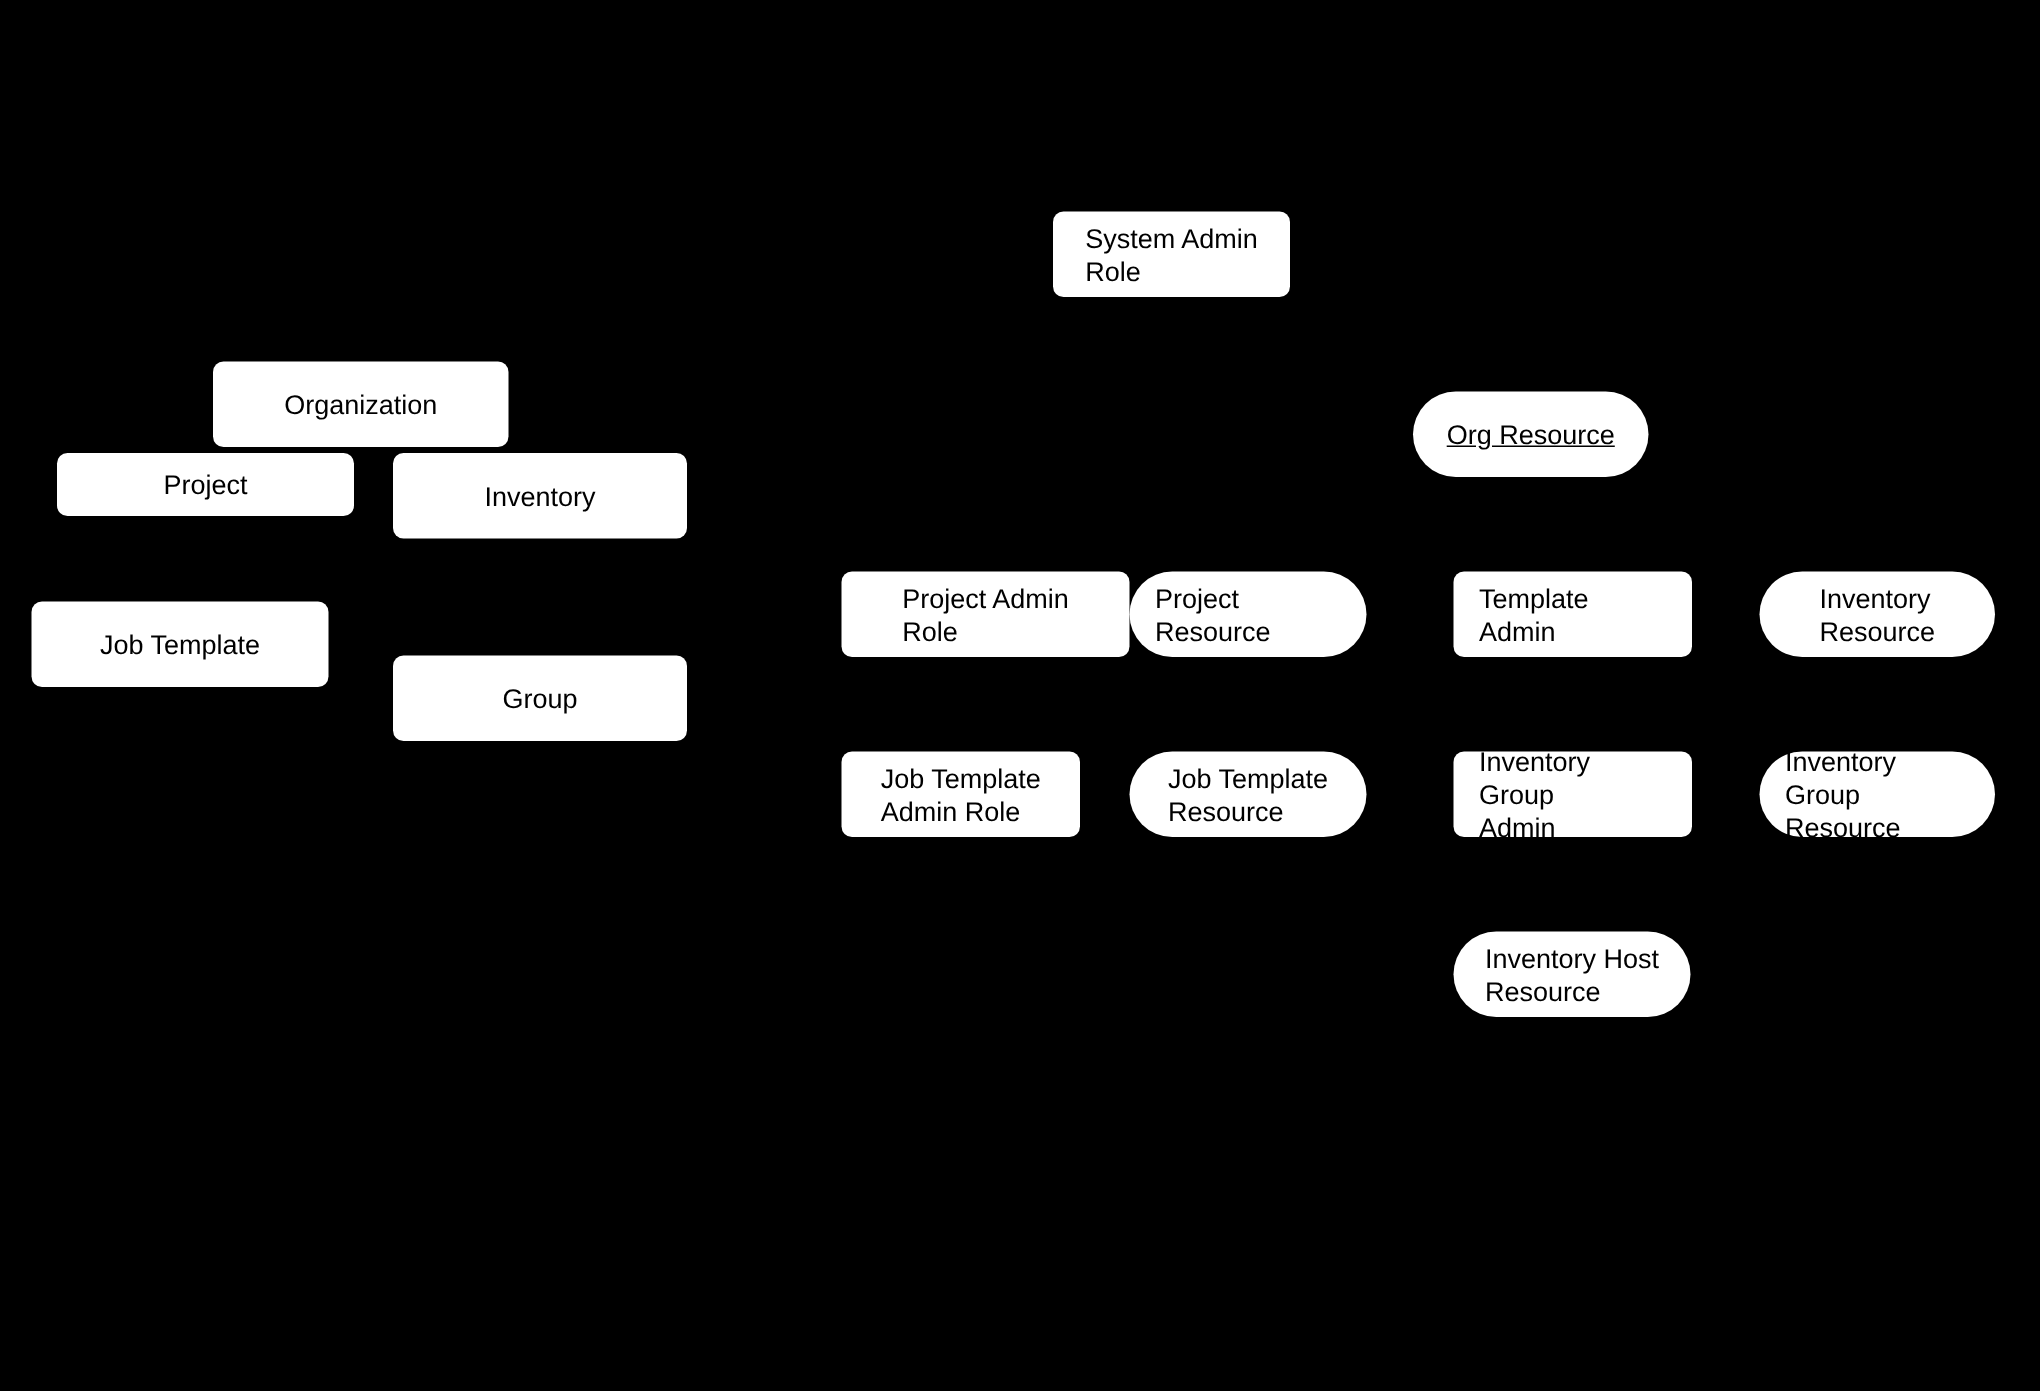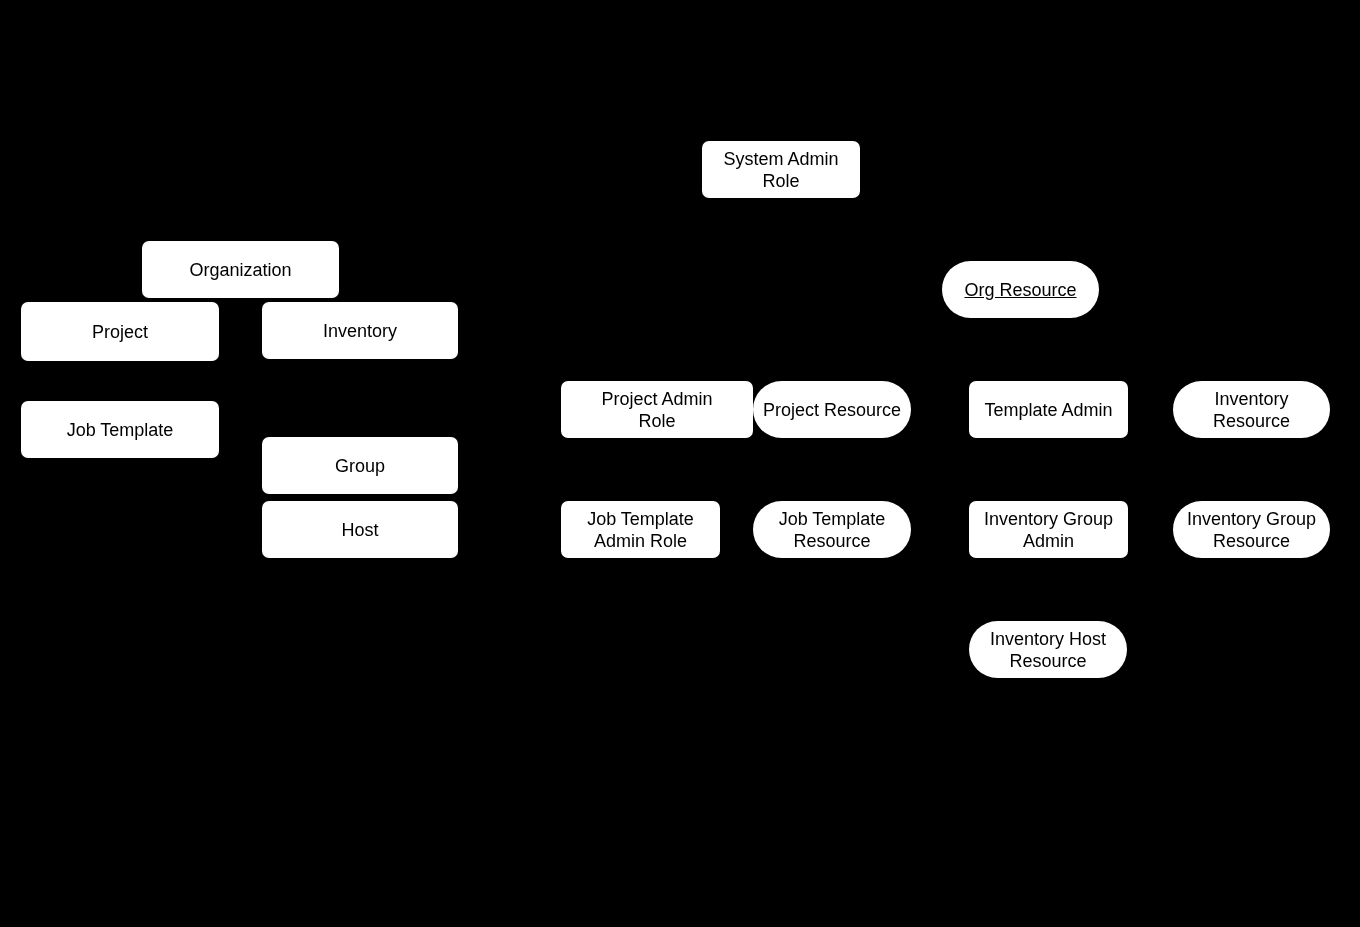--- a/index.html
+++ b/index.html
@@ -15,44 +15,42 @@
     overflow: hidden;
     font-family: "Liberation Sans", sans-serif;
   }
   .node {
     position: absolute;
     background: #ffffff;
     color: #000000;
     display: flex;
     align-items: center;
     justify-content: center;
-    text-align: center;
     box-sizing: border-box;
     font-size: 18px;
     line-height: 22px;
     white-space: pre-line;
-    padding: 2px 6px;
+    padding: 2px 17px;
   }
   .node.box {
     border-radius: 7px;
   }
   .node.pill {
     border-radius: 29px;
   }
 </style>
 </head>
 <body>
 
 <div id="canvas">
     <div class="node box" style="left: 142px; top: 201px; width: 197px; height: 57px; margin-top: 40px;"><span>Organization</span></div>
-    <div class="node box" style="left: 21px; top: 302px; width: 198px; height: 59px;"><span>Project</span></div>
+    <div class="node box" style="left: 38px; top: 302px; width: 198px; height: 42px;"><span>Project</span></div>
     <div class="node box" style="left: 262px; top: 302px; width: 196px; height: 57px;"><span>Inventory</span></div>
     <div class="node box" style="left: 21px; top: 401px; width: 198px; height: 57px;"><span>Job Template</span></div>
     <div class="node box" style="left: 262px; top: 401px; width: 196px; height: 57px; margin-top: 36px;"><span>Group</span></div>
-    <div class="node box" style="left: 262px; top: 501px; width: 196px; height: 57px;"><span>Host</span></div>
     <div class="node box" style="left: 702px; top: 141px; width: 158px; height: 57px;"><span>System Admin
 Role</span></div>
     <div class="node pill" style="left: 942px; top: 261px; width: 157px; height: 57px; text-decoration: underline;"><span>Org Resource</span></div>
     <div class="node box" style="left: 561px; top: 381px; width: 192px; height: 57px;"><span>Project Admin
 Role</span></div>
     <div class="node pill" style="left: 753px; top: 381px; width: 158px; height: 57px;"><span>Project Resource</span></div>
     <div class="node box" style="left: 969px; top: 381px; width: 159px; height: 57px;"><span>Template Admin</span></div>
     <div class="node pill" style="left: 1173px; top: 381px; width: 157px; height: 57px;"><span>Inventory
 Resource</span></div>
     <div class="node box" style="left: 561px; top: 501px; width: 159px; height: 57px;"><span>Job Template

